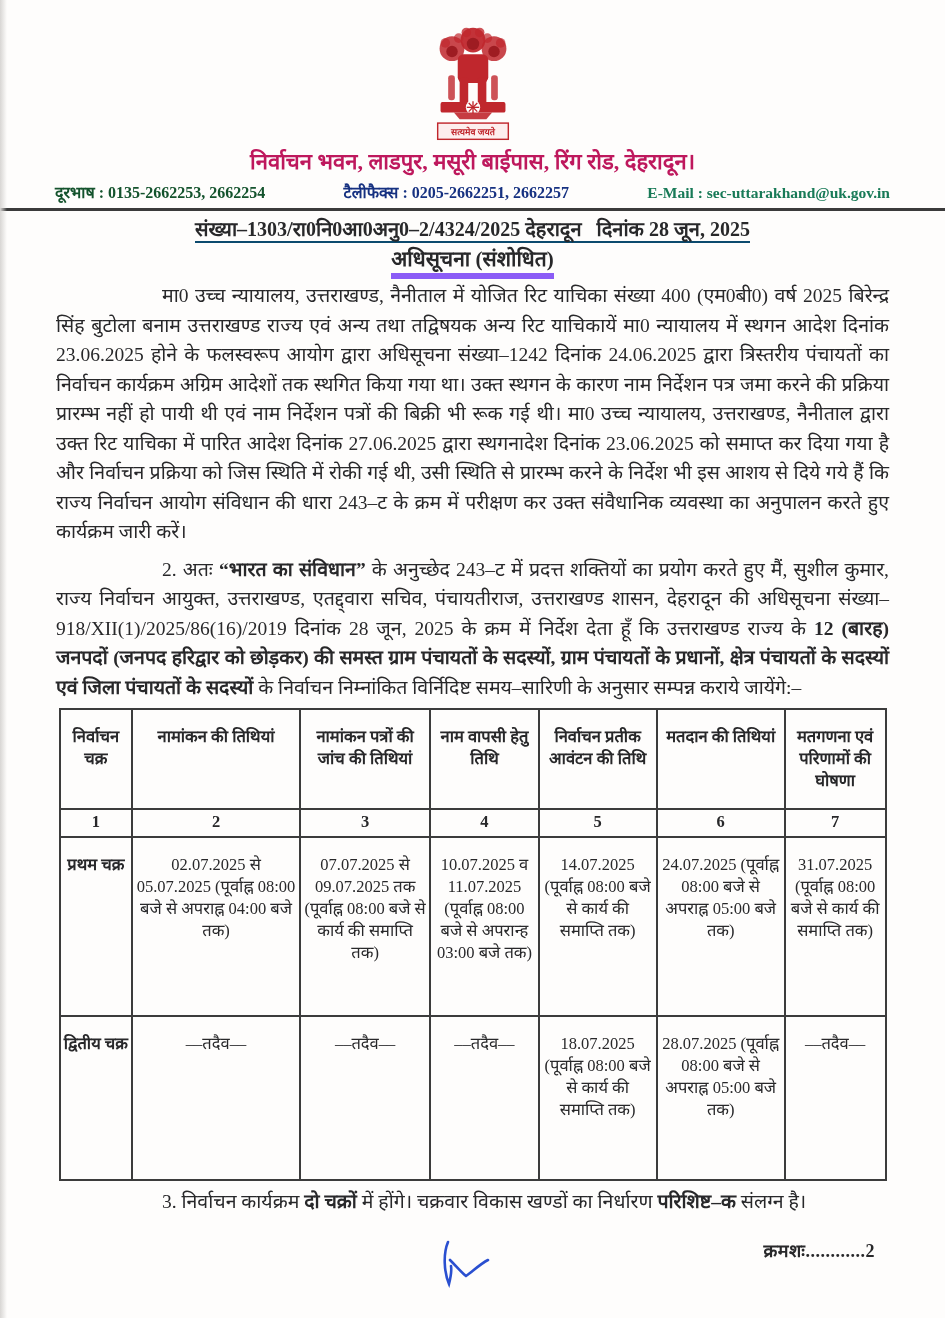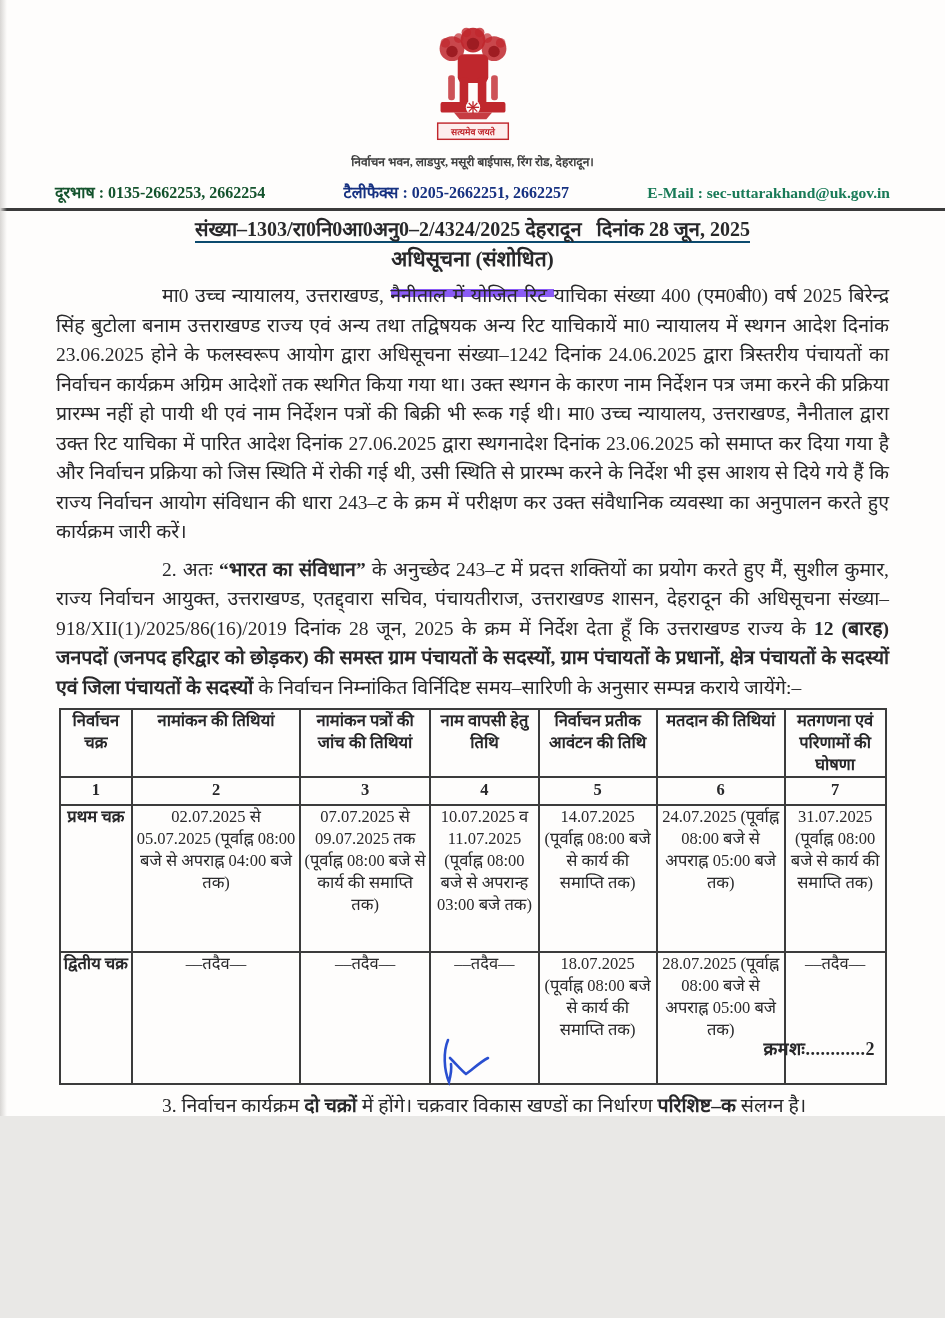--- a/index.html
+++ b/index.html
@@ -1,64 +1,64 @@
 <!DOCTYPE html>
 <html><head>
 <meta charset="utf-8">
 <style>
   html,body { margin:0; padding:0; background:#e9e8e6; }
   .page {
-    position:relative; width:945px; height:1116px; margin:0 auto;
+    position:relative; width:945px; height:1318px; margin:0 auto;
     background:#fefdfc; overflow:hidden;
     font-family:"Liberation Serif","DejaVu Serif",serif; color:#28282a;
   }
   .page::before{
     content:""; position:absolute; left:0; top:0; width:7px; height:100%;
     background:linear-gradient(90deg,#d8d6d4,rgba(255,255,255,0)); pointer-events:none;
   }
 
   
   .emblem-wrap { text-align:center; padding-top:20px; }
   .emblem { width:96px; height:126px; }
   .org-name {
     text-align:center; font-size:38px; font-weight:bold; color:#1d2540;
     letter-spacing:0.5px; line-height:44px; margin-top:0px;
   }
   .org-address {
-    text-align:center; font-size:12px; font-weight:bold; color:#404040; line-height:24px;
+    text-align:center; font-size:22px; font-weight:bold; color:#be185d; line-height:24px;
   }
   .contact-row {
     display:flex; justify-content:space-between; align-items:baseline;
     padding:7px 55px 3px 55px; font-size:16px; font-weight:bold;
   }
   .phone { color:#14532d; }
   .fax   { color:#16securitypx; }
   .fax   { color:#163181; }
   .email { color:#187a57; font-size:15.5px; }
   .rule  { border-top:3px solid #3b3b3b; margin:2px 0 5px 0; }
 
   
   .ref-line { text-align:center; font-size:20px; font-weight:bold; line-height:26px; }
   .ref-line .u { border-bottom:2px solid #0c4a6e; padding-bottom:1px; }
   .notif-title { text-align:center; font-size:21px; font-weight:bold; margin-top:4px; line-height:27px;}
-  .notif-title .u { border-bottom:8px solid #8b5cf6; padding-bottom:18px; }
+  .notif-title .u { border-bottom:6px solid #8b5cf6; padding-bottom:2px; }
 
   
   .body-text { padding:0 56px; font-size:19.5px; line-height:29.5px; text-align:justify; }
   .para { margin:8px 0 0 0; text-indent:106px; }
   .b { font-weight:bold; }
   .ul { }
 
   
   table.sched {
     width:828px; margin:6px auto 0 auto; border-collapse:collapse;
     font-size:16.5px; line-height:22px; table-layout:fixed;
   }
   .sched th, .sched td {
-    border:2px solid #3c3c3c; padding:0 3px; text-align:center; vertical-align:top;
+    border:2px solid #3c3c3c; padding:16px 3px; text-align:center; vertical-align:top;
   }
   .sched th { font-weight:bold; }
   .sched .numrow td { height:24px; font-weight:bold; padding:1px; }
   .sched .r1 td { height:145px; }
   .sched .r2 td { height:130px; }
   .cycle { font-weight:bold; }
 
   
   .para3 { margin-top:6px; }
   .continuation {

